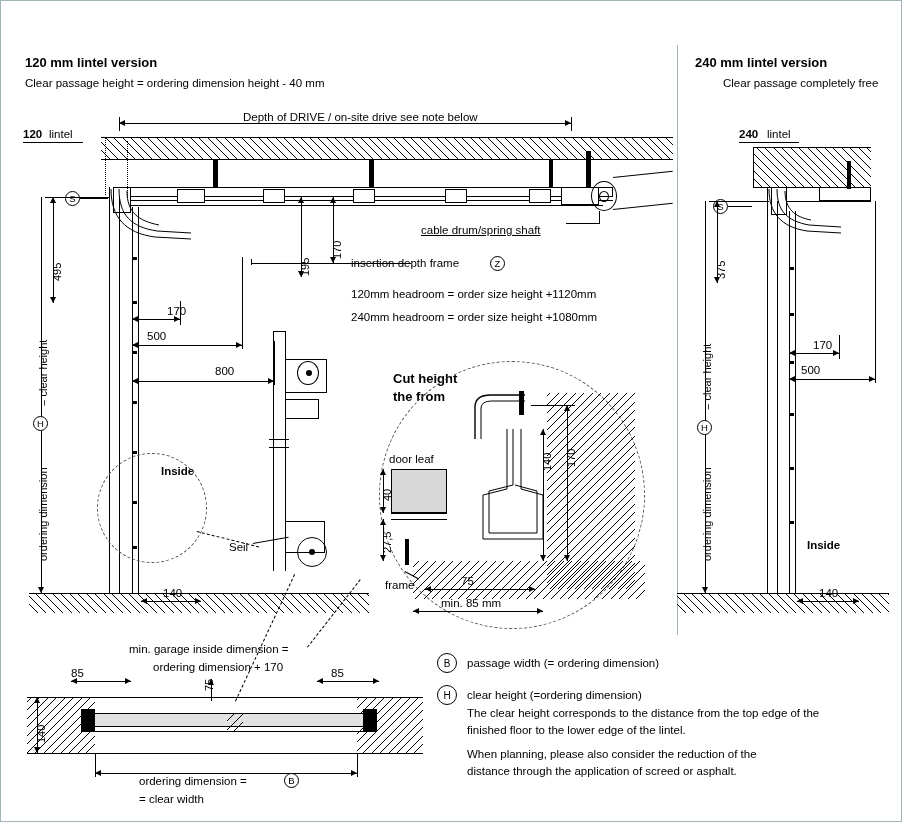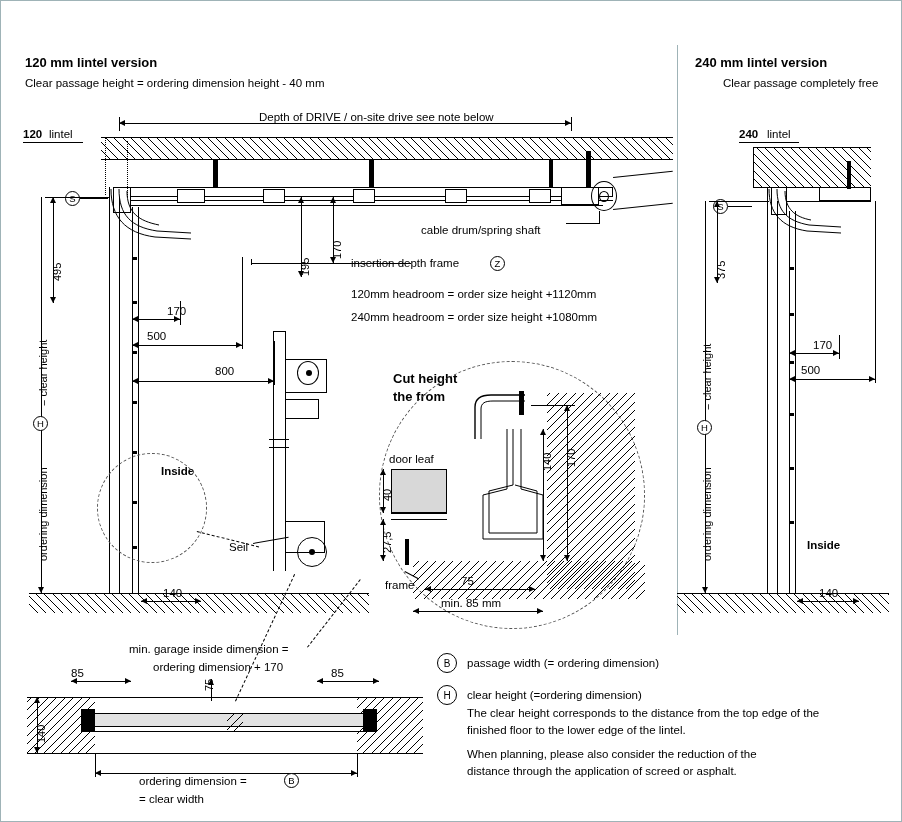--- a/index.html
+++ b/index.html
@@ -24,21 +24,21 @@
     color:#ffffff;
     font-size:17px; font-weight:bold; font-style:italic;
     letter-spacing:0.3px;
     display:flex; align-items:center;
     padding-left:8px;
   }
   
   .t { position:absolute; font-size:11.5px; white-space:nowrap; }
   .t.b { font-weight:bold; }
   .t.big { font-size:13px; font-weight:bold; }
-  .t.u { }
+  .t.u { text-decoration:underline; }
   .vt { position:absolute; font-size:11px; white-space:nowrap;
         transform-origin: 0 0; }
   .rot90 { transform: rotate(-90deg); }
   
   .h { position:absolute; height:0; border-top:1px solid #000; }
   .v { position:absolute; width:0; border-left:1px solid #000; }
   .dash { border-top-style:dashed; }
   .vdot { border-left-style:dotted; }
   
   .hatch {
@@ -85,21 +85,21 @@
 
 
   <div class="v" style="left:676px; top:44px; height:590px; border-color:#9fb3b7;"></div>
 
   <div class="t big" style="left:24px; top:54px;">120 mm lintel version</div>
   <div class="t" style="left:24px; top:76px;">Clear passage height = ordering dimension height - 40 mm</div>
 
   <div class="t big" style="left:694px; top:54px;">240 mm lintel version</div>
   <div class="t" style="left:694px; top:76px;margin-left:28px;">Clear passage completely free</div>
 
-  <div class="t" style="left:258px; top:110px;">Depth of DRIVE / on-site drive see note below</div>
+  <div class="t" style="left:242px; top:110px;">Depth of DRIVE / on-site drive see note below</div>
   <div class="h" style="left:118px; top:122px; width:452px;"></div>
   <div class="ar-l" style="left:118px; top:119px;"></div>
   <div class="ar-r" style="left:564px; top:119px;"></div>
   <div class="v" style="left:118px; top:116px; height:14px;"></div>
   <div class="v" style="left:570px; top:116px; height:14px;"></div>
 
   <div class="t b" style="left:22px; top:127px;">120</div>
   <div class="t" style="left:48px; top:127px;">lintel</div>
   <div class="h" style="left:22px; top:141px; width:60px;"></div>
 

